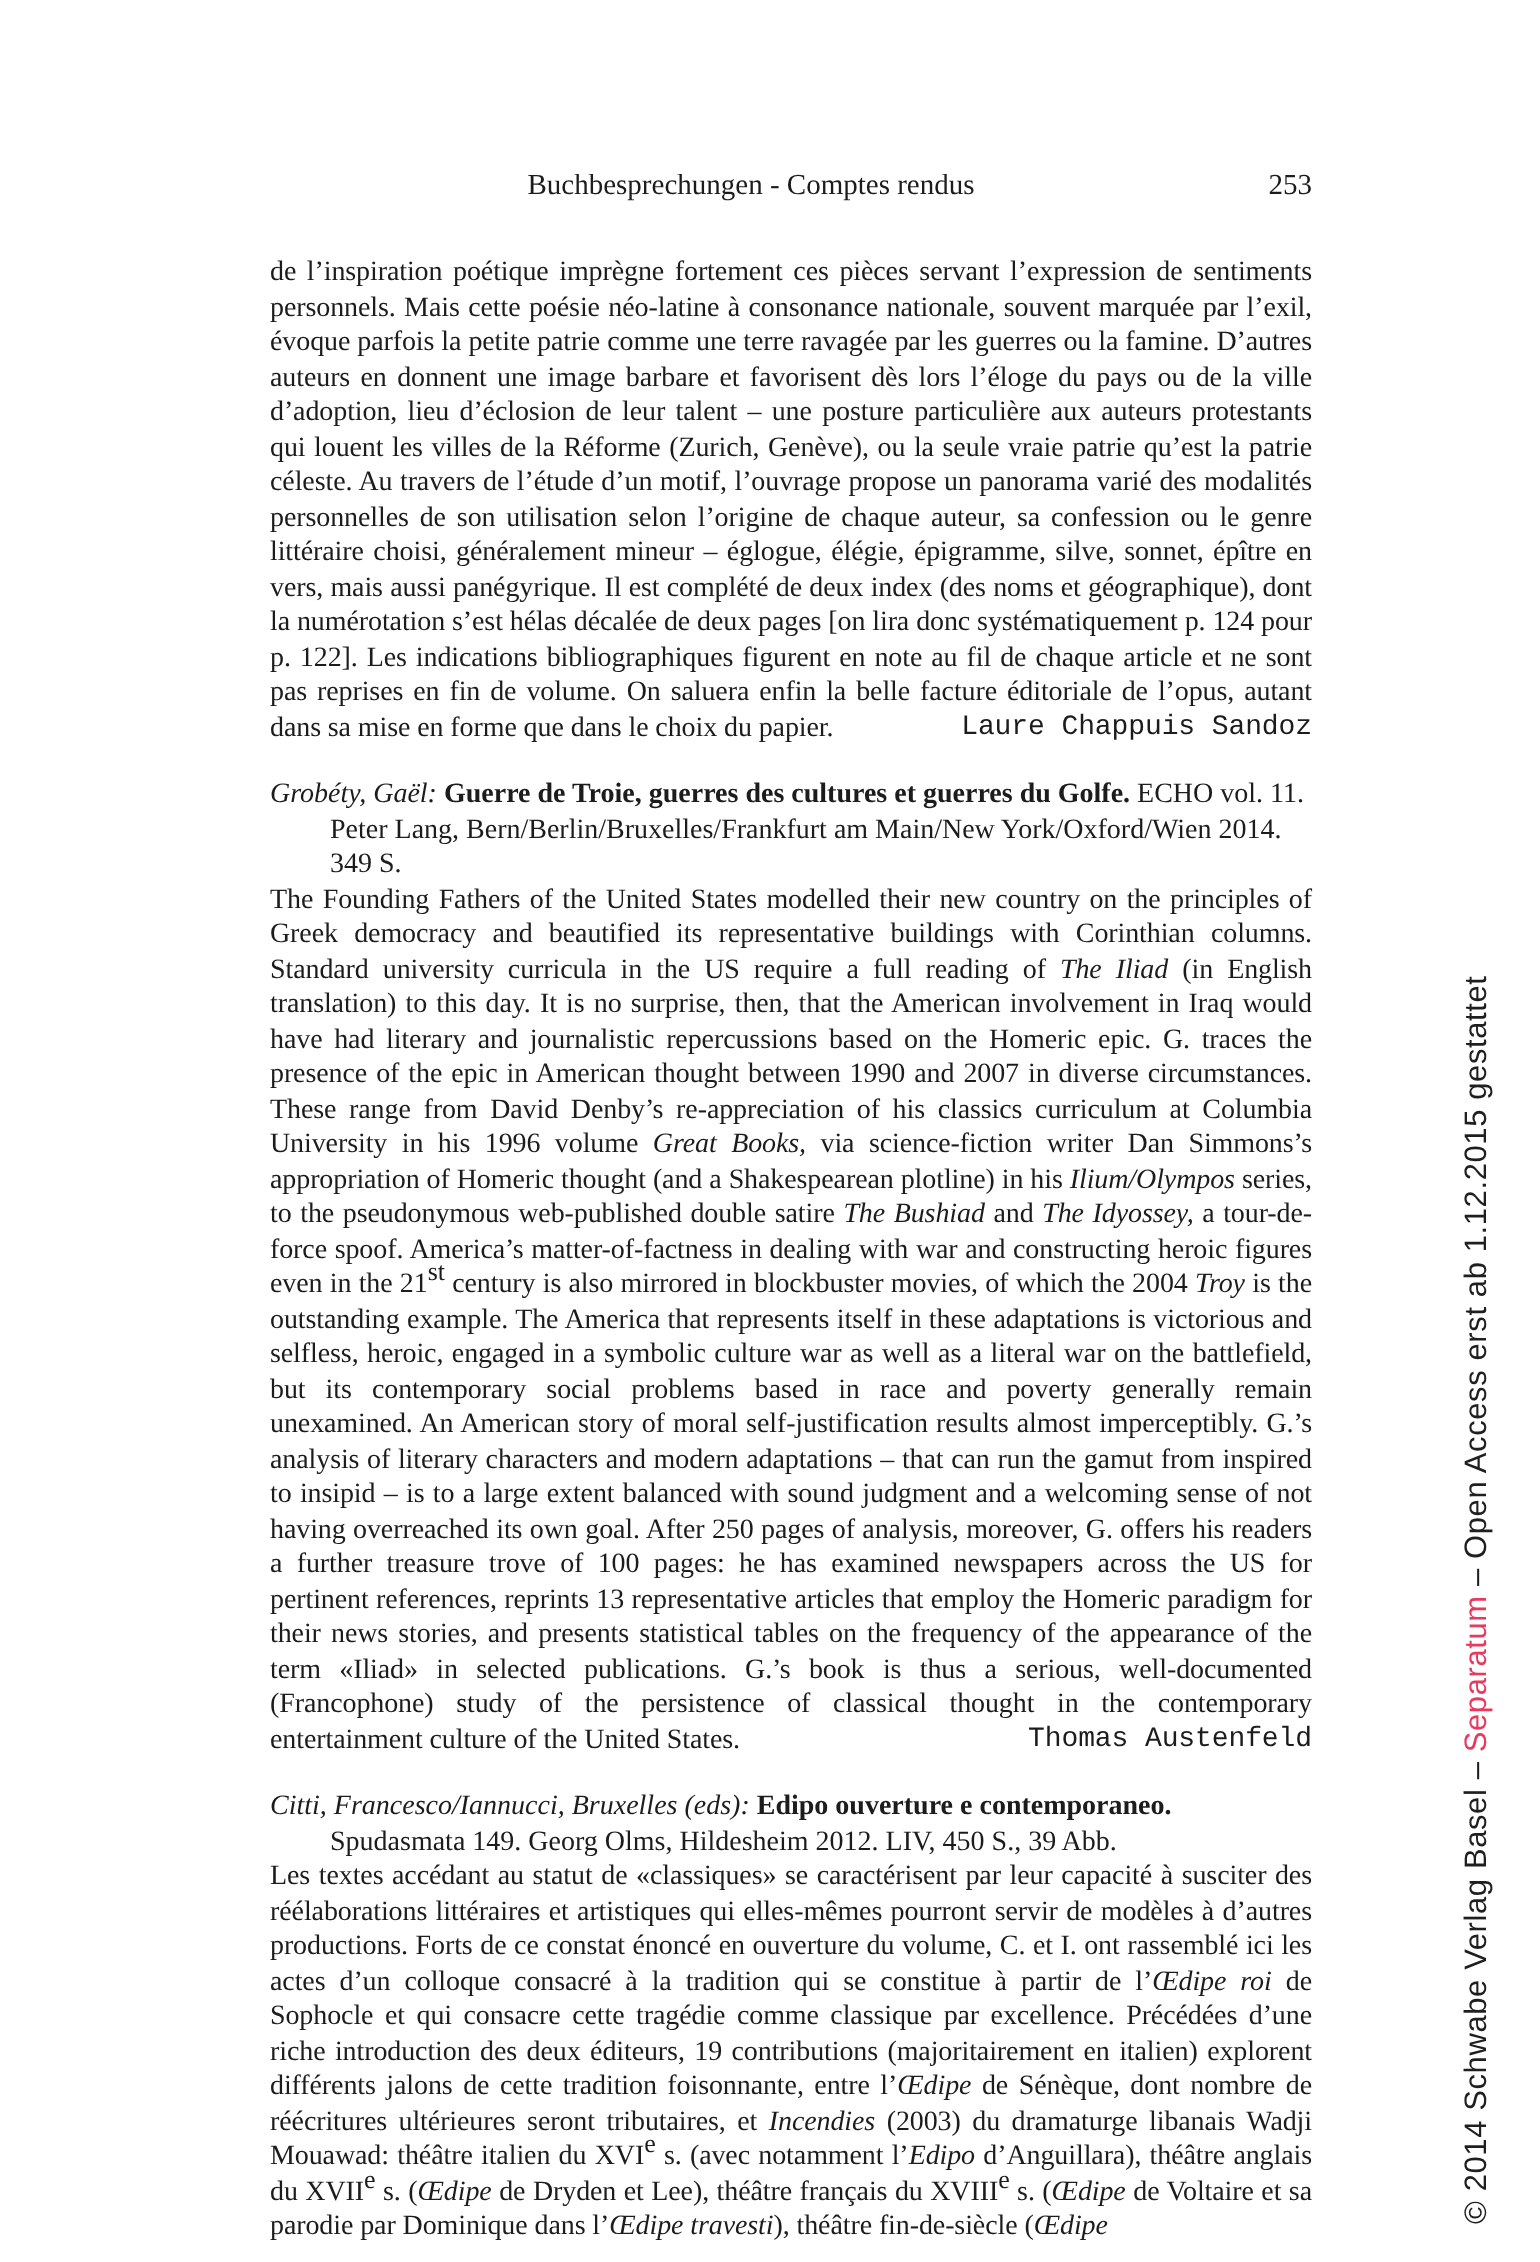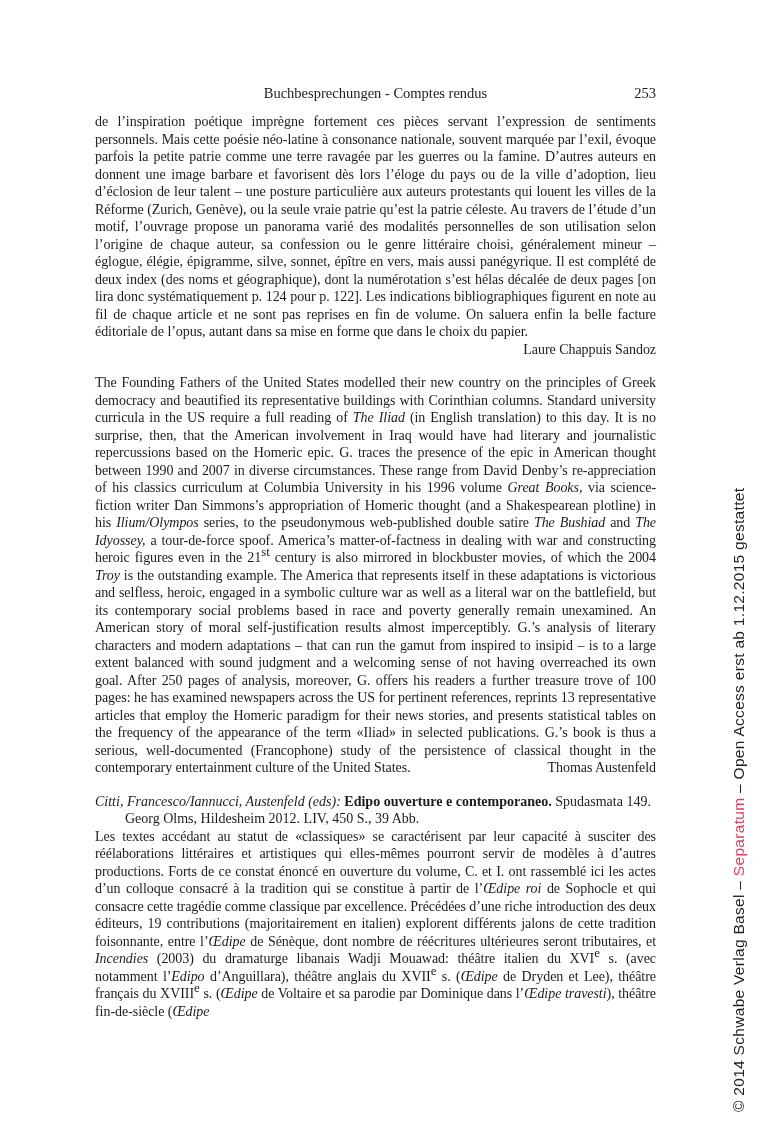--- a/index.html
+++ b/index.html
@@ -19,34 +19,35 @@
   .textblock {
     position: absolute;
     left: 95px;
     top: 84px;
     width: 561px;
   }
   .running-header {
     position: relative;
     font-size: 14.5px;
     line-height: 18px;
-    margin-bottom: 11px;
+    margin-bottom: 26px;
   }
   .running-header .title {
     display: block;
     text-align: center;
   }
   .running-header .pagenum {
     position: absolute;
     right: 0;
     top: 0;
     text-align: center;
   }
   .review-section {
     margin-top: 16px;
+    margin-left: 40px;
   }
   .review-section:first-child {
     margin-top: 0;
   }
   .review-heading {
     font-size: 14px;
     line-height: 17.5px;
     padding-left: 30px;
     text-indent: -30px;
     text-align: left;
@@ -67,20 +68,21 @@
   .sup {
     font-size: 13px;
     vertical-align: baseline;
     position: relative;
     top: -0.45em;
     line-height: 0;
     font-family: Liberation Serif, serif;
   }
   .sig {
     float: right;
+    font-family: Liberation Mono, monospace;
   }
   .sidebar-text {
     position: absolute;
     left: 730px;
     top: 1112px;
     transform-origin: 0 0;
     transform: rotate(-90deg);
     white-space: nowrap;
     font-family: "Liberation Sans", sans-serif;
     font-size: 15.5px;
@@ -97,24 +99,25 @@
     <div class="running-header">
       <span class="title">Buchbesprechungen - Comptes rendus</span>
       <span class="pagenum">253</span>
     </div>
 
     <div id="reviews">
         <div class="review-section">
           <div class="review-body"><span>de l’inspiration poétique imprègne fortement ces pièces servant l’expression de sentiments personnels. Mais cette poésie néo-latine à consonance nationale, souvent marquée par l’exil, évoque parfois la petite patrie comme une terre ravagée par les guerres ou la famine. D’autres auteurs en donnent une image barbare et favorisent dès lors l’éloge du pays ou de la ville d’adoption, lieu d’éclosion de leur talent – une posture particulière aux auteurs protestants qui louent les villes de la Réforme (Zurich, Genève), ou la seule vraie patrie qu’est la patrie céleste. Au travers de l’étude d’un motif, l’ouvrage propose un panorama varié des modalités personnelles de son utilisation selon l’origine de chaque auteur, sa confession ou le genre littéraire choisi, généralement mineur – églogue, élégie, épigramme, silve, sonnet, épître en vers, mais aussi panégyrique. Il est complété de deux index (des noms et géographique), dont la numérotation s’est hélas décalée de deux pages [on lira donc systématiquement p. 124 pour p. 122]. Les indications bibliographiques figurent en note au fil de chaque article et ne sont pas reprises en fin de volume. On saluera enfin la belle facture éditoriale de l’opus, autant dans sa mise en forme que dans le choix du papier.</span><span class="sig">Laure Chappuis Sandoz</span></div>
         </div>
         <div class="review-section">
+          <div class="review-heading"><span class="i">Grobéty, Gaël:</span><span> </span><span class="b">Guerre de Troie, guerres des cultures et guerres du Golfe.</span><span> ECHO vol. 11. Peter Lang, Bern/Berlin/Bruxelles/Frankfurt am Main/New York/Oxford/Wien 2014. 349 S.</span></div>
           <div class="review-body"><span>The Founding Fathers of the United States modelled their new country on the principles of Greek democracy and beautified its representative buildings with Corinthian columns. Standard university curricula in the US require a full reading of </span><span class="i">The Iliad</span><span> (in English translation) to this day. It is no surprise, then, that the American involvement in Iraq would have had literary and journalistic repercussions based on the Homeric epic. G. traces the presence of the epic in American thought between 1990 and 2007 in diverse circumstances. These range from David Denby’s re-appreciation of his classics curriculum at Columbia University in his 1996 volume </span><span class="i">Great Books,</span><span> via science-fiction writer Dan Simmons’s appropriation of Homeric thought (and a Shakespearean plotline) in his </span><span class="i">Ilium/Olympos</span><span> series, to the pseudonymous web-published double satire </span><span class="i">The Bushiad</span><span> and </span><span class="i">The Idyossey,</span><span> a tour-de-force spoof. America’s matter-of-factness in dealing with war and constructing heroic figures even in the 21</span><span class="sup">st</span><span> century is also mirrored in blockbuster movies, of which the 2004 </span><span class="i">Troy</span><span> is the outstanding example. The America that represents itself in these adaptations is victorious and selfless, heroic, engaged in a symbolic culture war as well as a literal war on the battlefield, but its contemporary social problems based in race and poverty generally remain unexamined. An American story of moral self-justification results almost imperceptibly. G.’s analysis of literary characters and modern adaptations – that can run the gamut from inspired to insipid – is to a large extent balanced with sound judgment and a welcoming sense of not having overreached its own goal. After 250 pages of analysis, moreover, G. offers his readers a further treasure trove of 100 pages: he has examined newspapers across the US for pertinent references, reprints 13 representative articles that employ the Homeric paradigm for their news stories, and presents statistical tables on the frequency of the appearance of the term «Iliad» in selected publications. G.’s book is thus a serious, well-documented (Francophone) study of the persistence of classical thought in the contemporary entertainment culture of the United States.</span><span class="sig">Thomas Austenfeld</span></div>
         </div>
         <div class="review-section">
-          <div class="review-heading"><span class="i">Citti, Francesco/Iannucci, Austenfeld (eds):</span><span> </span><span class="b">Edipo ouverture e contemporaneo.</span><span> Spudasmata 149. Georg Olms, Hildesheim 2012. LIV, 450 S., 39 Abb.</span></div>
+          <div class="review-heading"><span class="i">Citti, Francesco/Iannucci, Bruxelles (eds):</span><span> </span><span class="b">Edipo ouverture e contemporaneo.</span><span> Spudasmata 149. Georg Olms, Hildesheim 2012. LIV, 450 S., 39 Abb.</span></div>
           <div class="review-body"><span>Les textes accédant au statut de «classiques» se caractérisent par leur capacité à susciter des réélaborations littéraires et artistiques qui elles-mêmes pourront servir de modèles à d’autres productions. Forts de ce constat énoncé en ouverture du volume, C. et I. ont rassemblé ici les actes d’un colloque consacré à la tradition qui se constitue à partir de l’</span><span class="i">Œdipe roi</span><span> de Sophocle et qui consacre cette tragédie comme classique par excellence. Précédées d’une riche introduction des deux éditeurs, 19 contributions (majoritairement en italien) explorent différents jalons de cette tradition foisonnante, entre l’</span><span class="i">Œdipe</span><span> de Sénèque, dont nombre de réécritures ultérieures seront tributaires, et </span><span class="i">Incendies</span><span> (2003) du dramaturge libanais Wadji Mouawad: théâtre italien du XVI</span><span class="sup">e</span><span> s. (avec notamment l’</span><span class="i">Edipo</span><span> d’Anguillara), théâtre anglais du XVII</span><span class="sup">e</span><span> s. (</span><span class="i">Œdipe</span><span> de Dryden et Lee), théâtre français du XVIII</span><span class="sup">e</span><span> s. (</span><span class="i">Œdipe</span><span> de Voltaire et sa parodie par Dominique dans l’</span><span class="i">Œdipe travesti</span><span>), théâtre fin-de-siècle (</span><span class="i">Œdipe</span></div>
         </div>
       </div>
   </div>
 
   <div class="sidebar-text">
     <span>© 2014 Schwabe Verlag Basel – </span><span id="separatum" style="color: rgb(230, 58, 95);">Separatum</span><span> – Open Access erst ab 1.12.2015 gestattet</span>
   </div>
 
 </div>

